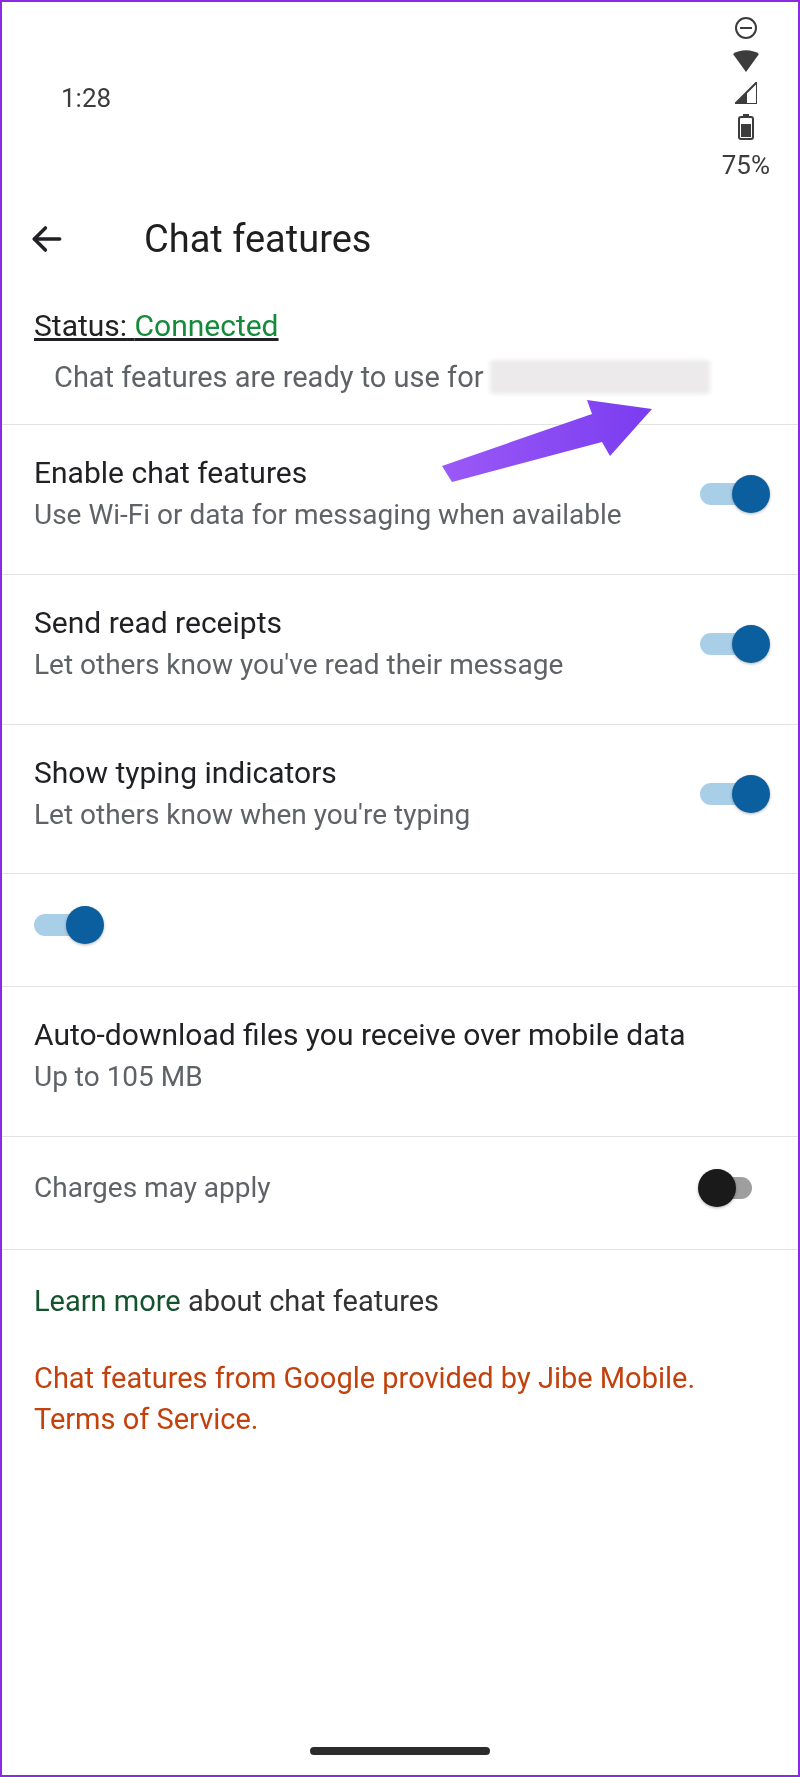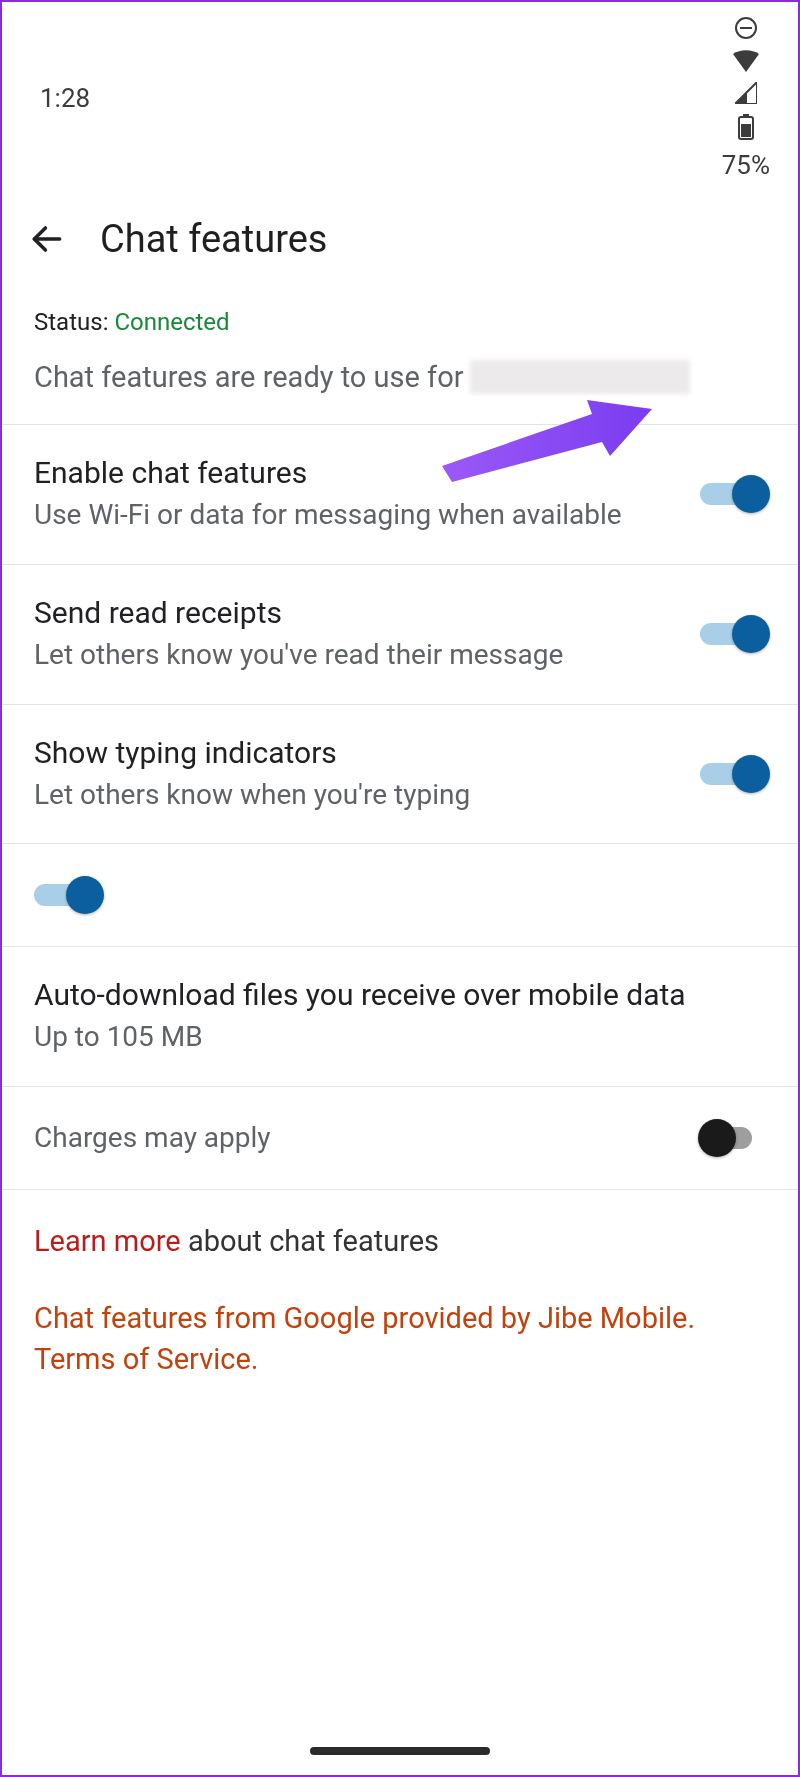--- a/index.html
+++ b/index.html
@@ -11,44 +11,45 @@
     position: relative;
     color: #202124;
   }
   .statusbar {
     display: flex;
     justify-content: space-between;
     align-items: center;
     padding: 14px 28px 8px 38px;
     font-size: 26px;
     color: #3c3c3c;
+    margin-left: 21px;
   }
   .statusbar-right { display: flex; align-items: center; gap: 10px; flex-direction: column; }
   .statusbar-right svg { display: block; }
   .appbar {
     display: flex;
     align-items: center;
     gap: 30px;
     padding: 28px 22px 40px 22px;
   }
   .appbar .back { width: 46px; height: 46px; display:flex; align-items:center; justify-content:center; cursor:pointer; }
-  .appbar-title { font-size: 38px; font-weight: 400; color: #1f1f1f; }
+  .appbar-title { font-size: 38px; font-weight: 400; color: #1f1f1f; margin-left: 44px; }
   .status-block { padding: 6px 32px 30px 32px; }
-  .status-line { font-size: 24px; margin-bottom: 24px; }
+  .status-line { font-size: 30px; margin-bottom: 17px; text-decoration: underline; }
   .status-label { color: #222; }
   .status-value { color: #158a3a; }
-  .status-sub { font-size: 29px; color: #5f6368; display:flex; align-items:center; gap:6px; }
+  .status-sub { font-size: 29px; color: #5f6368; display:flex; align-items:center; gap:6px;margin-left:20px; }
   .redacted {
     display:inline-block; width:220px; height:34px; background:#eceaea;
     border-radius:4px; filter: blur(2px);
   }
   .divider { height:1px; background:#e3e3e3; width:100%; }
   .row {
     display:flex; align-items:center; justify-content:space-between;
-    padding: 30px 32px 30px 32px;
+    padding: 30px 32px 40px 32px;
     border-bottom:1px solid #e3e3e3;
     cursor:pointer;
   }
   .row.nohr { border-bottom: none; }
   .row-text { flex:1; padding-right: 20px; }
   .row-title { font-size: 30px; color:#202124; margin-bottom:6px; }
   .row-sub { font-size: 28px; color:#5f6368; line-height:1.35; }
   .toggle {
     position: relative; width: 66px; height: 42px; flex-shrink:0;
   }
@@ -59,21 +60,21 @@
   .toggle .thumb {
     position:absolute; top:2px; width:38px; height:38px; border-radius:50%;
     background:#fafafa; box-shadow:0 1px 3px rgba(0,0,0,.3);
   }
   .toggle.on .track { background:#a9cfe8; }
   .toggle.on .thumb { background:#0b5f9e; right:-4px; }
   .toggle.off .thumb { background:#1a1a1a; left:-2px; }
   .toggle.off .track { background:#9e9e9e; }
   .footer { padding: 34px 32px; border-top:1px solid #e3e3e3; }
   .footer-line { font-size: 29px; color:#333; margin-bottom: 40px; }
-  .footer-line .link { color:#b91c1c; }
+  .footer-line .link { color:#14532d; }
   .footer-provider { font-size: 29px; color:#c2410c; line-height:1.4; }
   .arrow-annot {
     position:absolute;
     left: 440px;
     top: 392px;
     pointer-events:none;
   }
   .nav-pill {
     position:absolute;
     bottom:20px;

